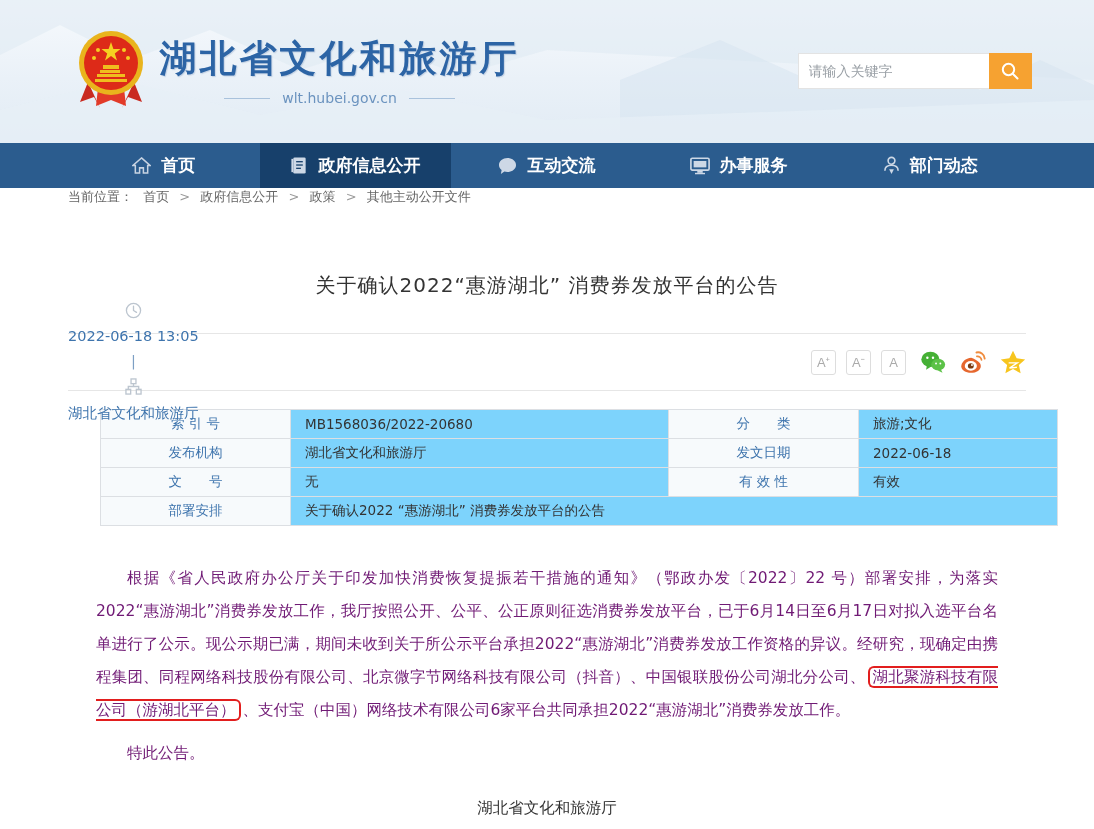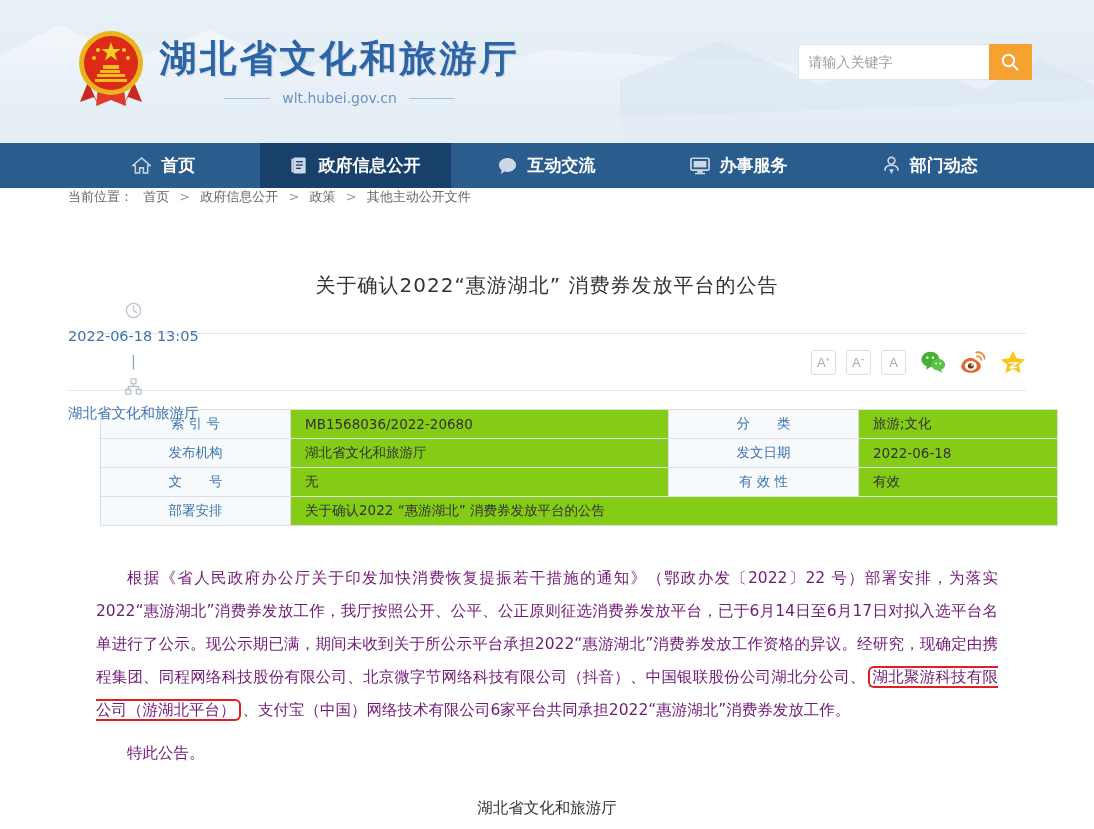--- a/index.html
+++ b/index.html
@@ -13,21 +13,21 @@
   .header-inner { position:relative; width:975px; margin:0 auto; height:100%; }
   .logo-wrap { position:absolute; left:18px; top:30px; display:flex; align-items:center; }
   .emblem { width:66px; height:80px; }
   .logo-text { margin-left:16px; }
   .site-name { font-size:37px; font-weight:bold; color:#2c64a5; letter-spacing:3px;
     font-family:"Liberation Serif","DejaVu Serif",serif; text-shadow:1px 1px 1px rgba(120,150,190,.35); }
   .site-url { margin-top:6px; display:flex; align-items:center; justify-content:center;
     color:#6b93bf; font-size:14px; }
   .site-url::before,.site-url::after { content:""; display:block; width:46px; height:1px;
     background:#a9c2dc; margin:0 12px; }
-  .search-box { position:absolute; right:3px; top:44px; display:flex; }
+  .search-box { position:absolute; right:3px; top:53px; display:flex; }
   .search-input { width:191px; height:36px; border:1px solid #e3e3e3; border-right:none;
     background:#fff; padding:0 10px; font-size:14px; color:#333; outline:none; }
   .search-input::placeholder { color:#9aa0a6; }
   .search-btn { width:43px; height:36px; background:#f6a231; border:none; cursor:pointer;
     display:flex; align-items:center; justify-content:center; }
 
   
   .nav { height:45px; background:#2b5c8e; }
   .nav-inner { width:958px; height:100%; margin:0 auto; display:flex; }
   .nav-item { flex:1; display:flex; align-items:center; justify-content:center; gap:10px;
@@ -50,21 +50,21 @@
   .meta-left { display:flex; align-items:center; font-size:14.5px; color:#3e74ad; gap:9px;flex-direction:column; }
   .meta-left .divider { color:#7d9fc4; margin:0 6px; }
   .meta-right { display:flex; align-items:center; gap:10px; }
   .font-btn { width:25px; height:25px; border:1px solid #ddd; border-radius:3px; background:#fff;
     color:#aaa; font-size:13px; line-height:23px; text-align:center; cursor:pointer; }
   .share-icon { width:26px; height:26px; margin-left:4px; cursor:pointer; }
 
   .meta-table { margin-top:18px; width:100%; border-collapse:collapse; table-layout:fixed;margin-left:32px; }
   .meta-table td { border:1px solid #dcdfe3; height:29px; font-size:13.5px; padding:0 14px; }
   .meta-table td.lbl { background:#f7fafc; color:#3e74ad; text-align:center; width:190px; }
-  .meta-table td.val { color:#333; background:#84cc16; }
+  .meta-table td.val { color:#333; background:#7dd3fc; }
   .meta-table td.v1 { width:378px; }
 
   .body-text { margin-top:36px; padding:0 28px; font-size:15.5px; color:#701a75;
     line-height:33px; text-align:justify; }
   .body-text p { text-indent:2em; }
   .highlight-box { border:2px solid #e21e1e; border-radius:6px; padding:0 3px; margin:0 2px; }
   .notice-line { margin-top:10px; }
   .signature { margin-top:22px; text-align:center; font-size:15.5px; color:#333; line-height:33px; }
 </style>
 </head>

